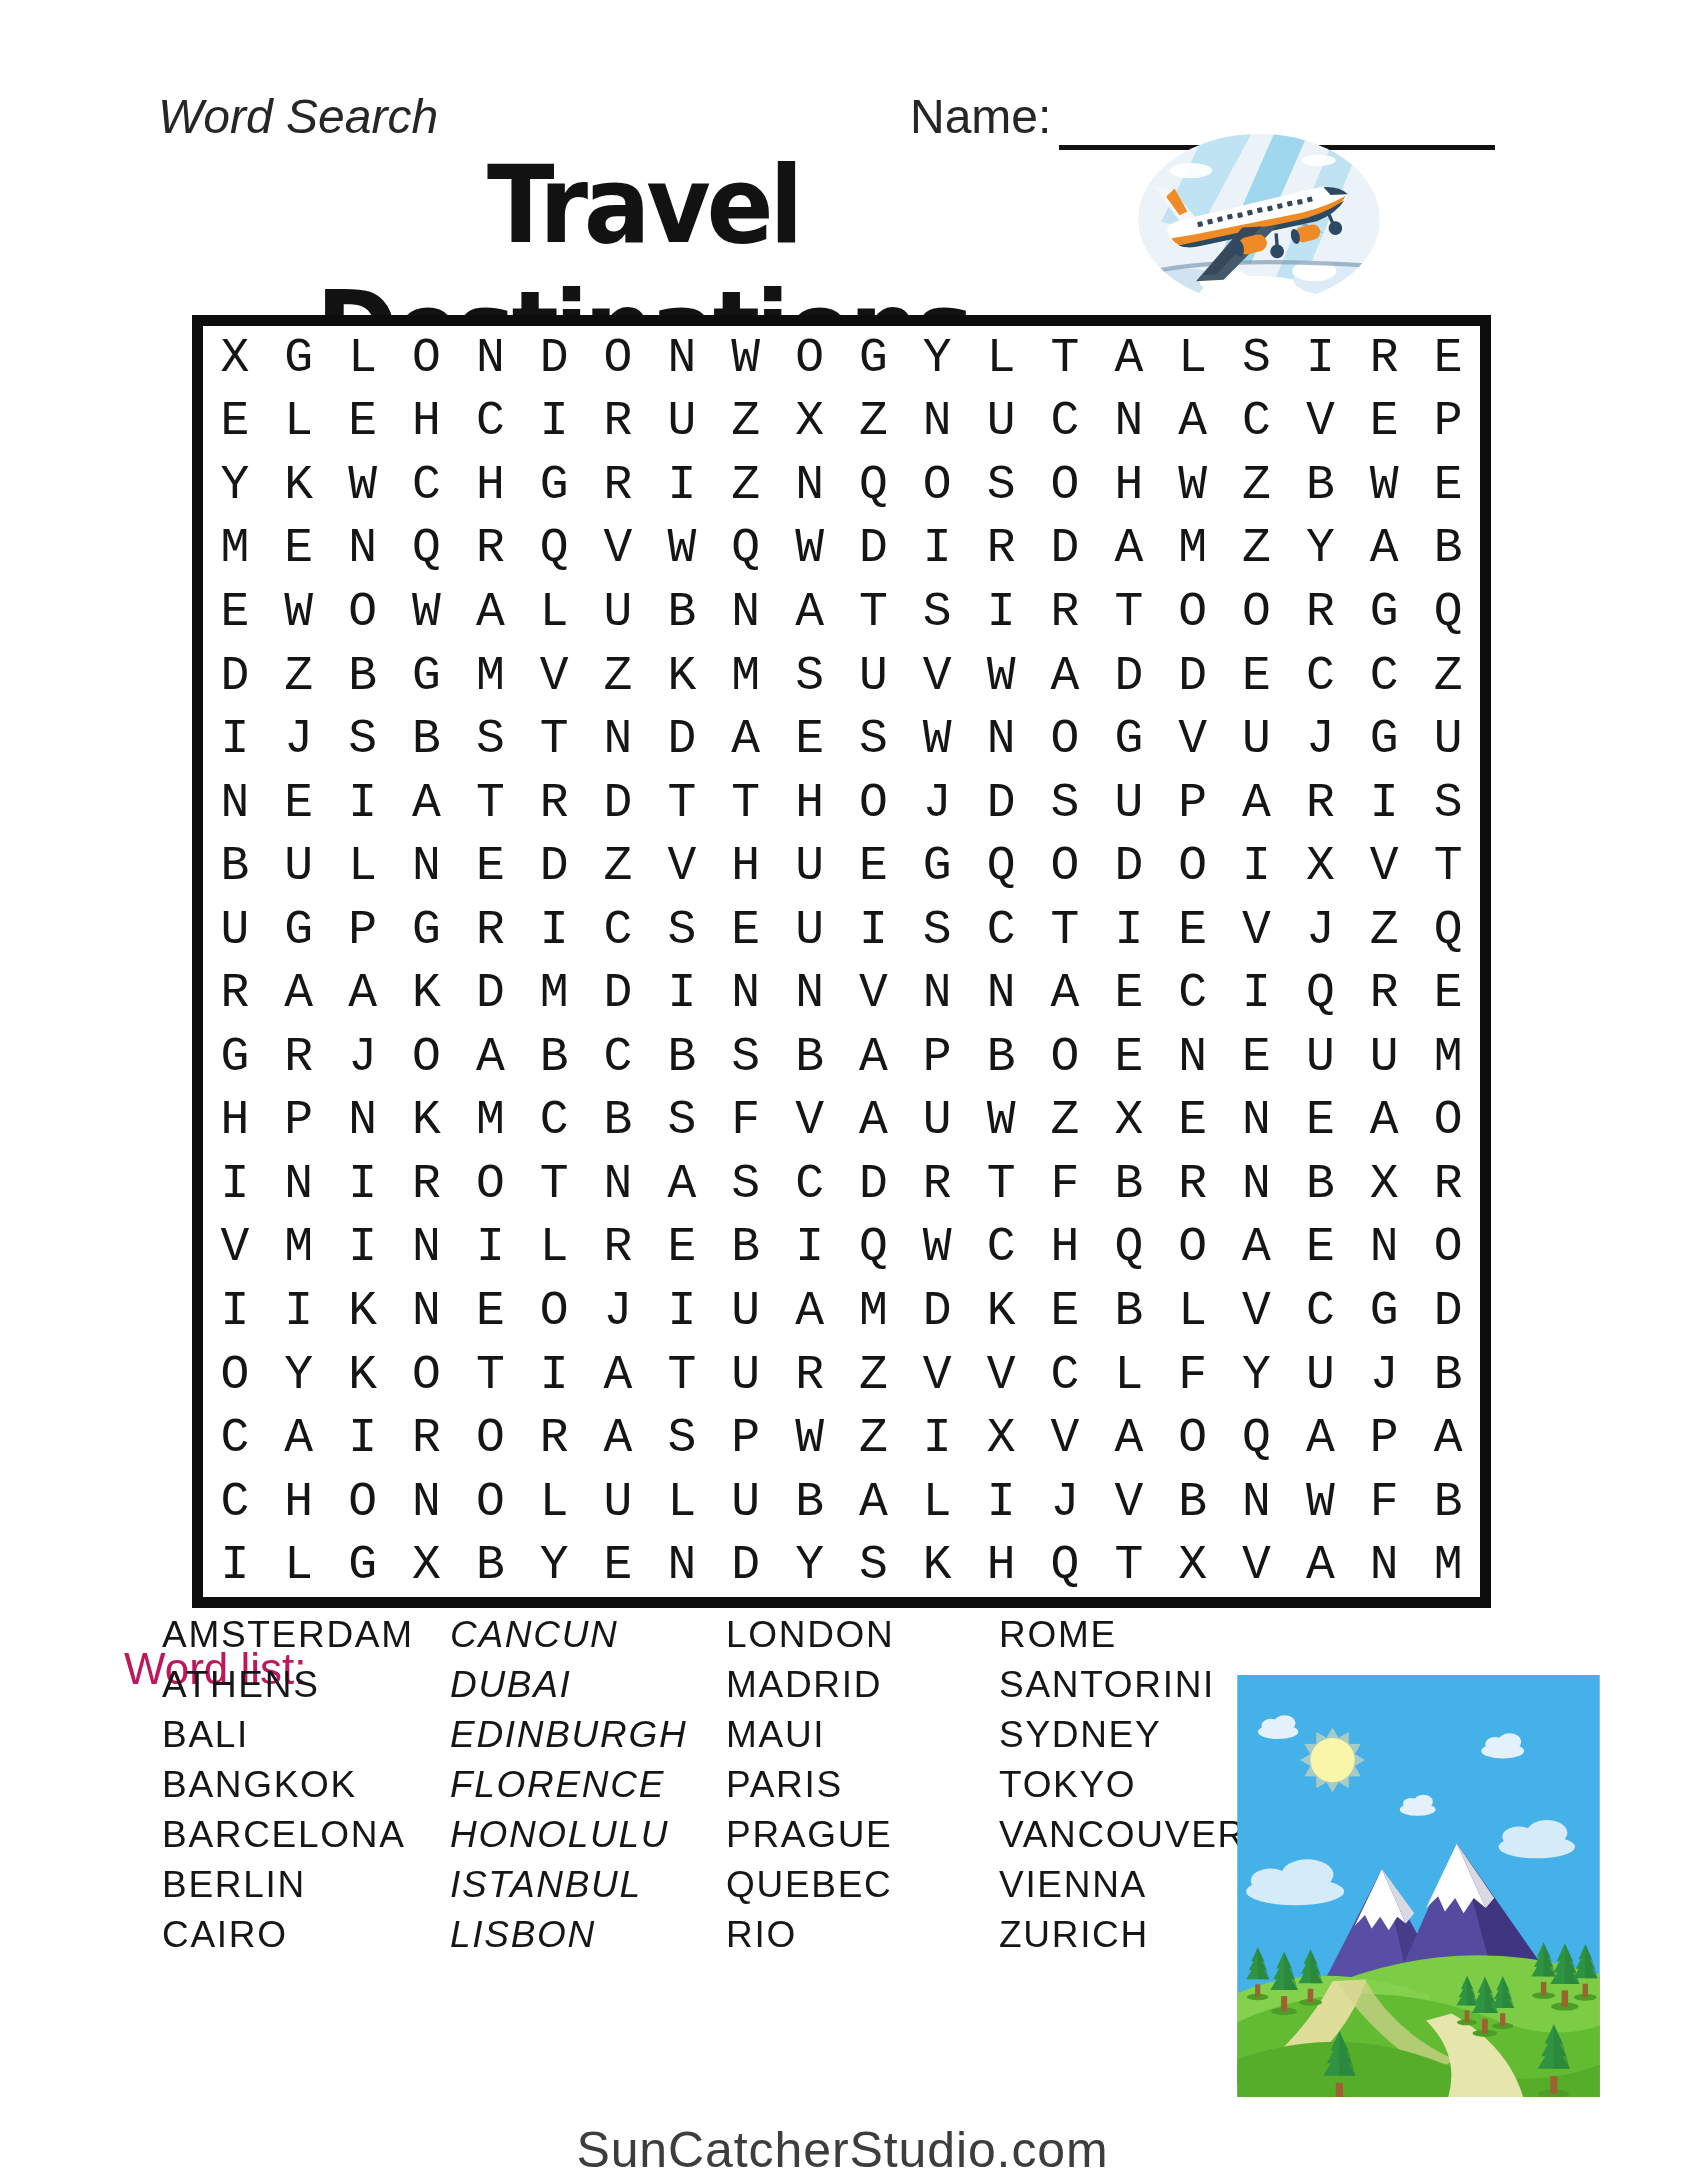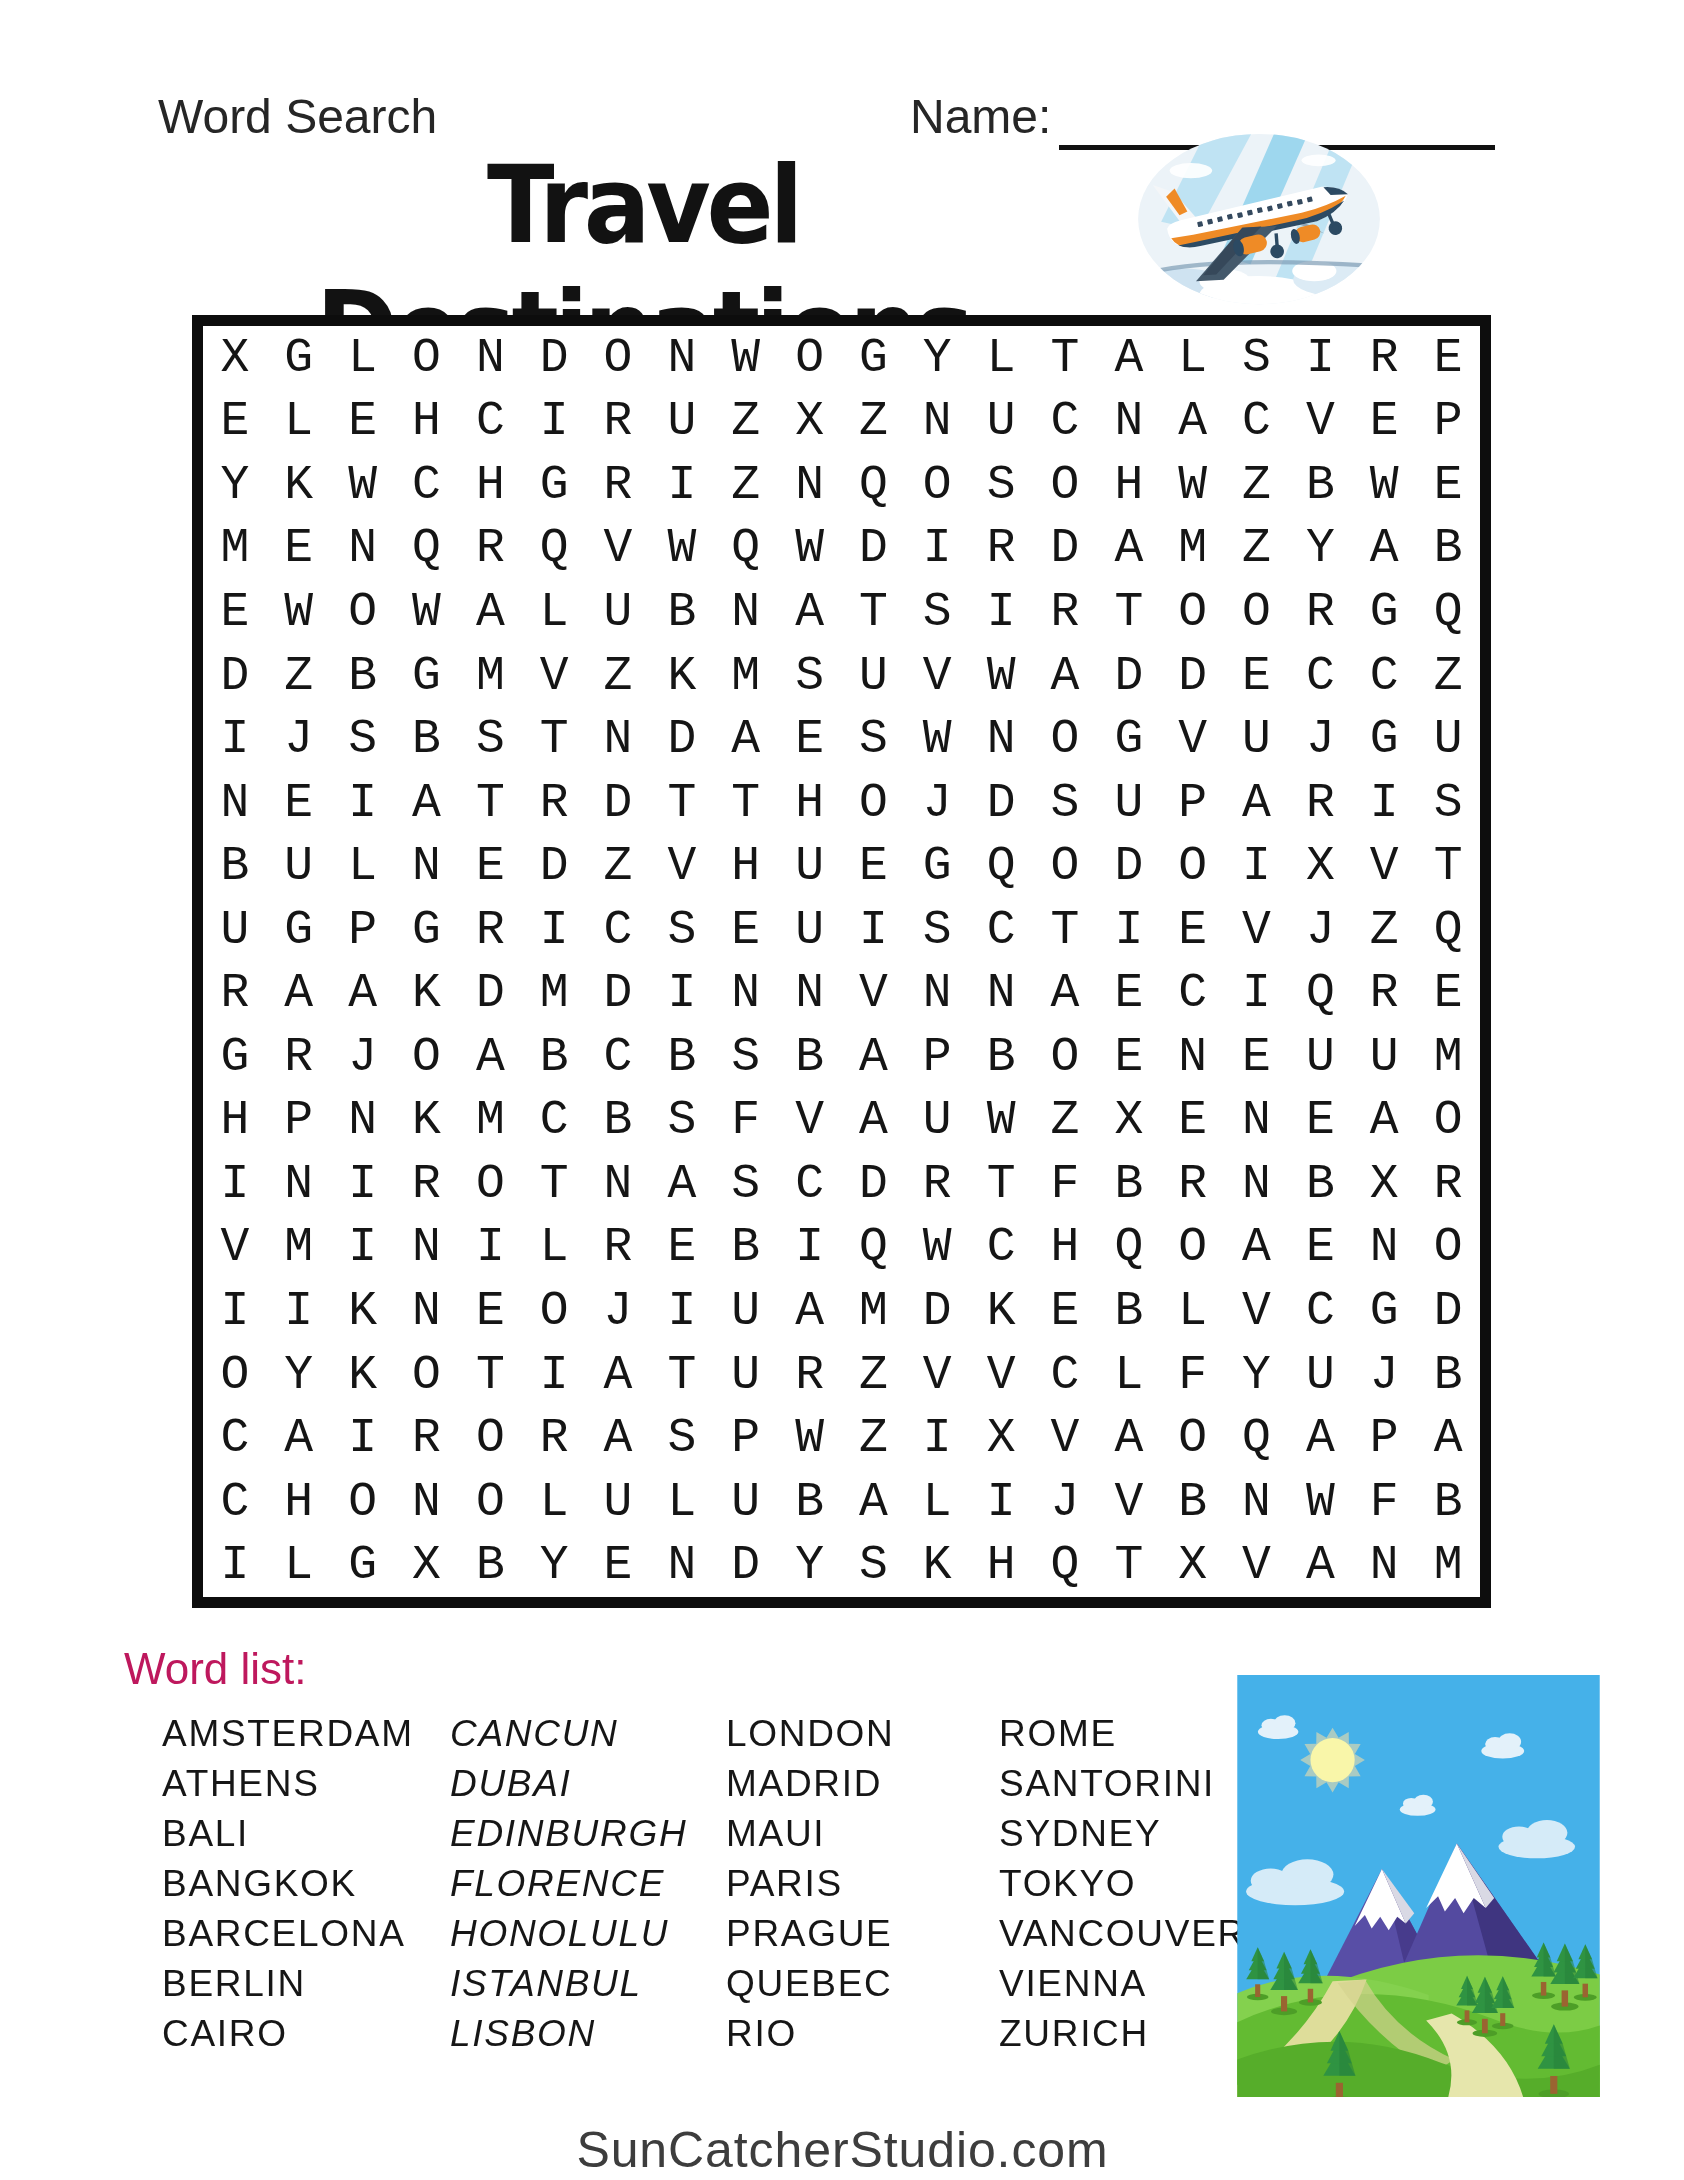--- a/index.html
+++ b/index.html
@@ -1,20 +1,20 @@
 <!DOCTYPE html>
 <html style="font-size:13.6px"><head>
 <meta charset="utf-8">
 <style>
   html,body{margin:0;padding:0;background:#ffffff;}
   #page{position:relative;width:1685px;height:2181px;background:#ffffff;overflow:hidden;
         font-family:"Liberation Sans",sans-serif;color:#1a1a1a;}
 
   
-  .ws-label{position:absolute;left:158px;top:89px;font-size:48px;letter-spacing:0px;color:#262626;}
+  .ws-label{position:absolute;left:158px;top:89px;font-size:48px;letter-spacing:0px;color:#262626;font-style:italic;}
   .name-wrap{position:absolute;left:910px;top:89px;font-size:48px;color:#262626;}
   .name-line{position:absolute;left:1059px;top:101px;width:436px;height:44px;
              border-bottom:5.1px solid #111;}
 
   
   .title{position:absolute;left:230px;top:143px;width:826px;text-align:center;
          font-family:"DejaVu Sans",sans-serif;font-weight:bold;font-size:99px;
          letter-spacing:-4.3px;color:#121212;transform:scaleY(1.08);transform-origin:top;}
 
   
@@ -24,21 +24,21 @@
   .grid-frame{position:absolute;left:192px;top:315px;width:1299px;height:1293px;
               border:11px solid #0d0d0d;box-sizing:border-box;background:#fff;}
   .grid-inner{display:grid;width:100%;height:100%;
               grid-template-columns:repeat(20,1fr);grid-template-rows:repeat(20,1fr);}
   .cell{display:flex;align-items:center;justify-content:center;
         font-family:"Liberation Mono","DejaVu Sans Mono",monospace;
         font-size:48px;font-weight:400;color:#151515;}
 
   
   .wl-heading{position:absolute;left:124px;top:1644px;font-size:44px;color:#be185d;}
-  .word-col{position:absolute;top:1709px;font-size:37px;color:#161616;letter-spacing:1.7px;}
+  .word-col{position:absolute;top:1610px;font-size:37px;color:#161616;letter-spacing:1.7px;}
   .word-col div{height:50px;line-height:50px;}
   .wc0{left:162px;} .wc1{left:450px;font-style:italic;} .wc2{left:726px;} .wc3{left:991px;margin-left:8px;}
 
   
   .landscape-box{position:absolute;left:1237px;top:1675px;width:363px;height:422px;}
 
   
   .footer{position:absolute;left:0;top:2121px;width:100%;text-align:center;
           font-size:50px;color:#3d3d3d;letter-spacing:0.9px;}
 </style>

